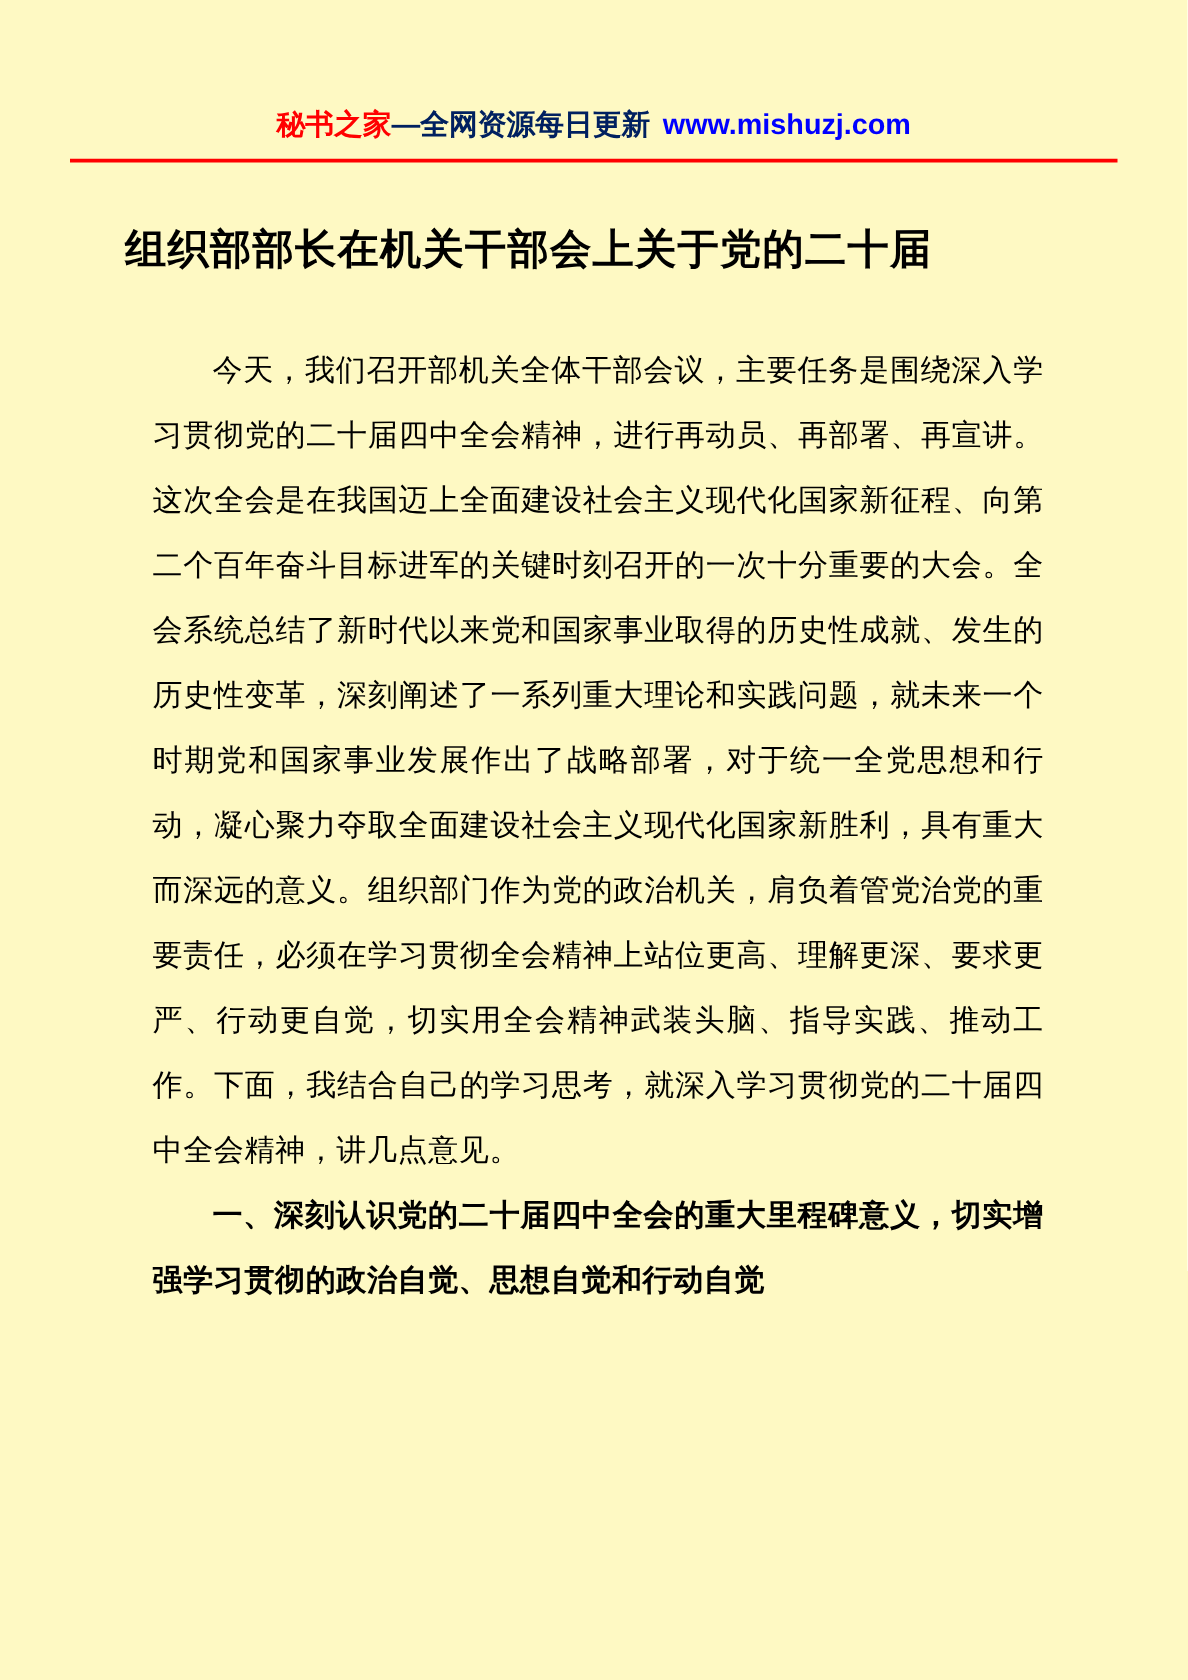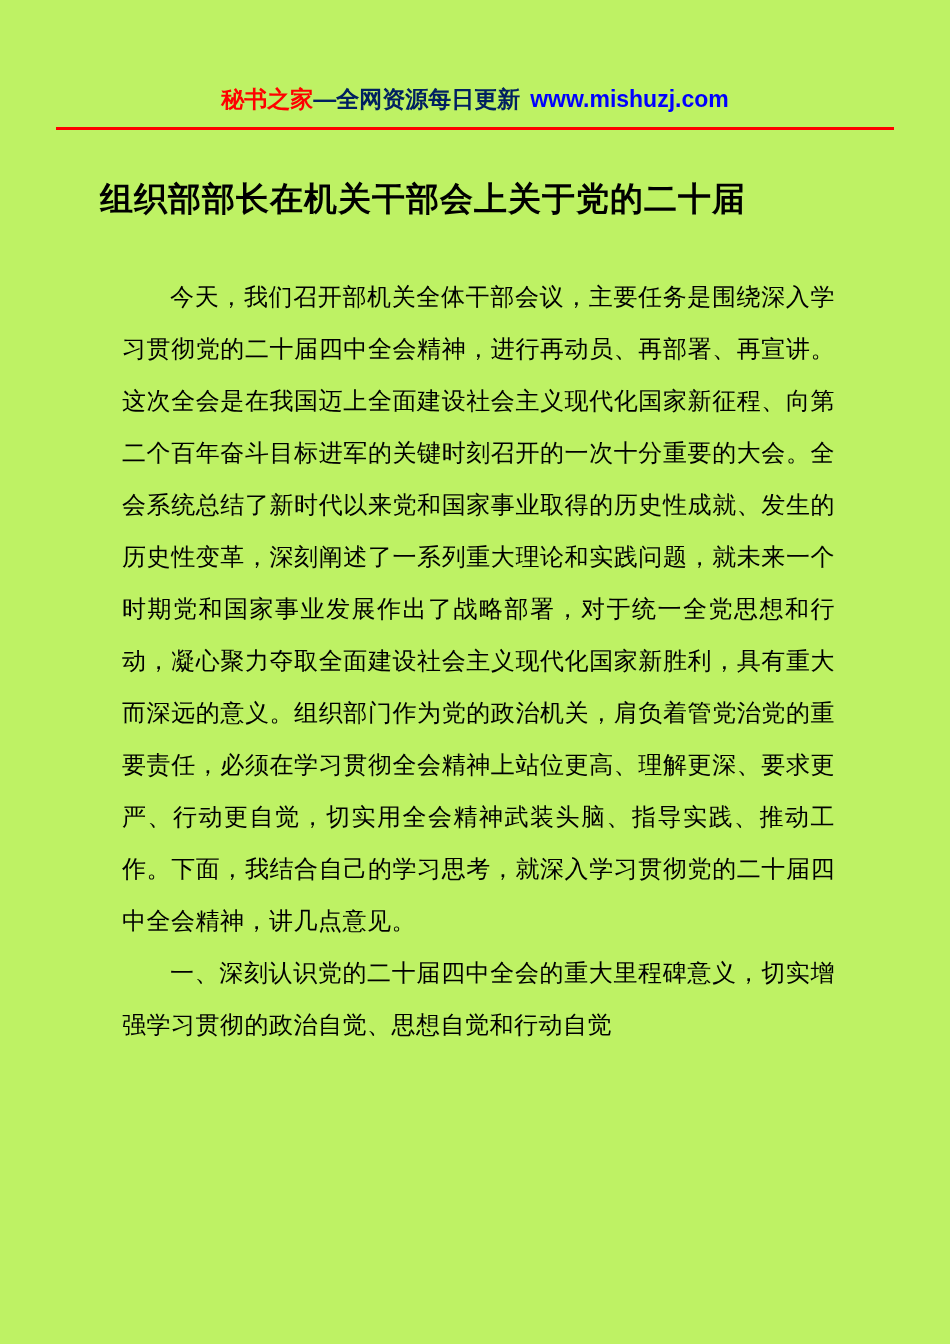--- a/index.html
+++ b/index.html
@@ -5,21 +5,21 @@
   html, body {
     margin: 0;
     padding: 0;
     background: #ffffff;
   }
   .page {
     position: relative;
     width: 950px;
     height: 1344px;
     margin: 0 auto;
-    background: #bef264;
+    background: #fef9c3;
     box-sizing: border-box;
     font-family: "Liberation Sans", "DejaVu Sans", sans-serif;
     color: #000000;
     overflow: hidden;
   }
   
   .site-header {
     padding-top: 84px;
     text-align: center;
     font-size: 23px;
@@ -49,21 +49,21 @@
   .doc-body {
     margin: 46px 115px 0 122px;
     font-size: 24px;
     line-height: 52px;
     text-align: justify;
     letter-spacing: 0.5px;
   }
   .doc-body p { margin: 0; }
   .salutation { text-indent: 0; }
   .para       { text-indent: 2em; }
-  .heading    { font-weight: 400; }
+  .heading    { font-weight: 700; }
 </style>
 </head>
 <body>
 
 <div class="page">
 
   <div class="site-header">
     <span class="site-name">秘书之家</span><span class="site-tagline">—全网资源每日更新</span><a class="site-url">www.mishuzj.com</a>
   </div>
 

